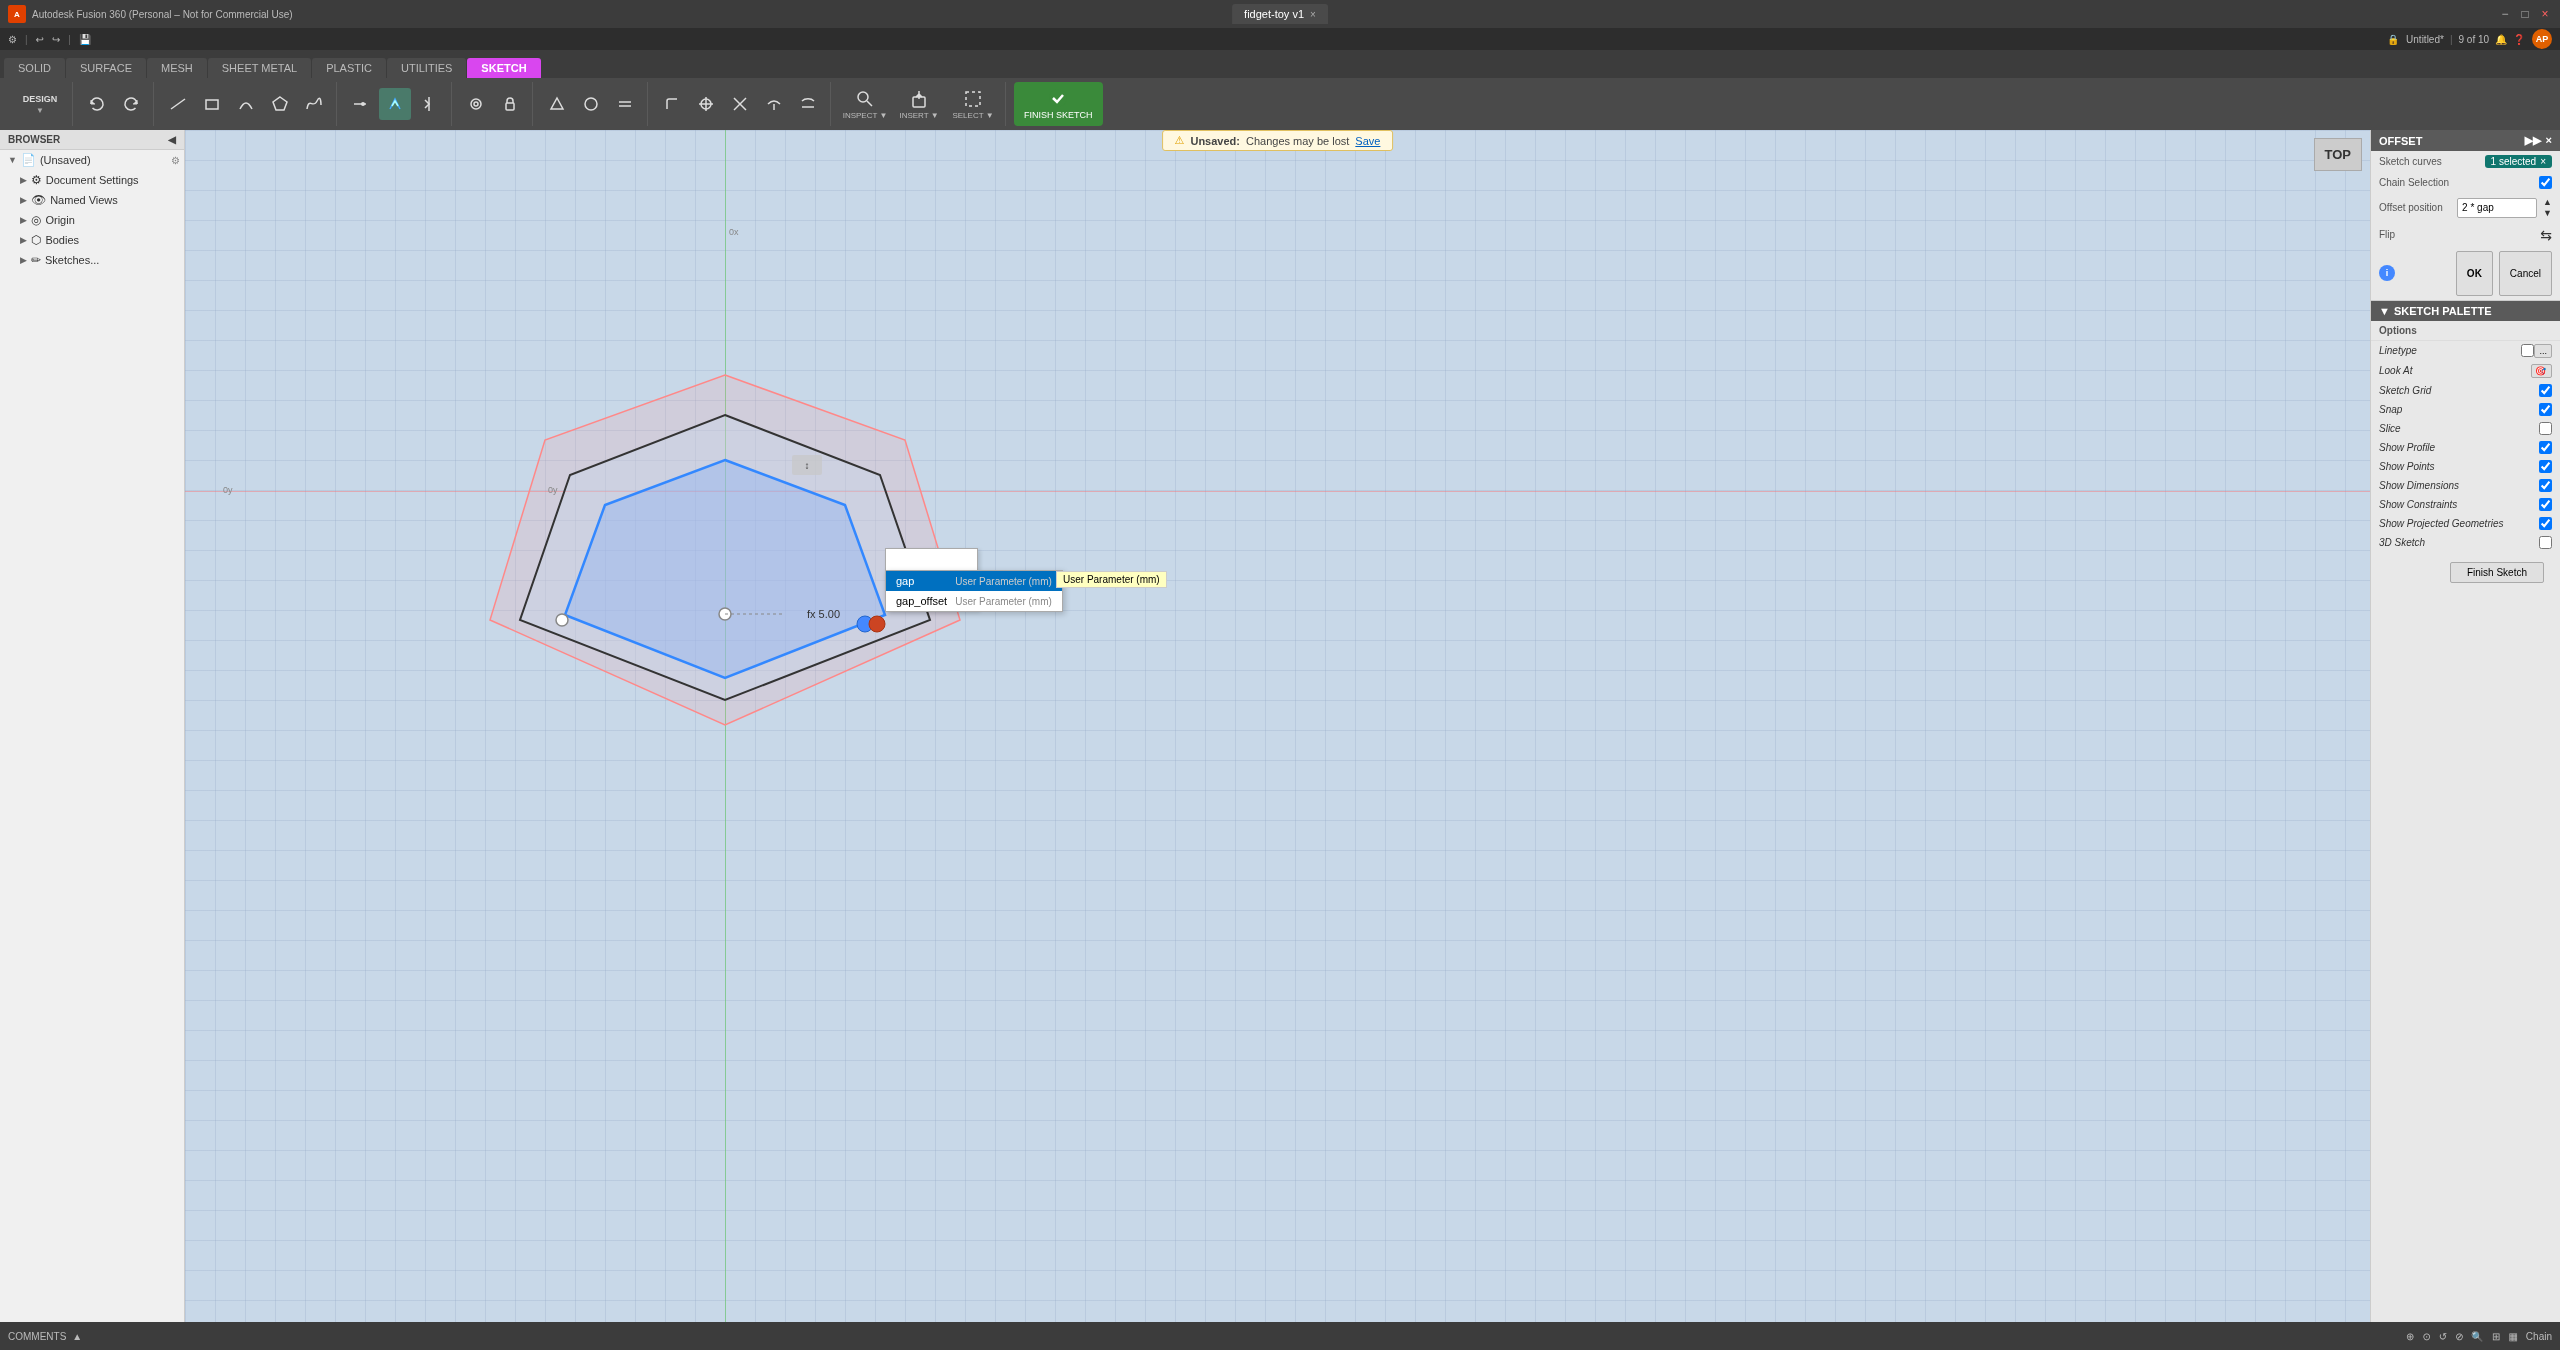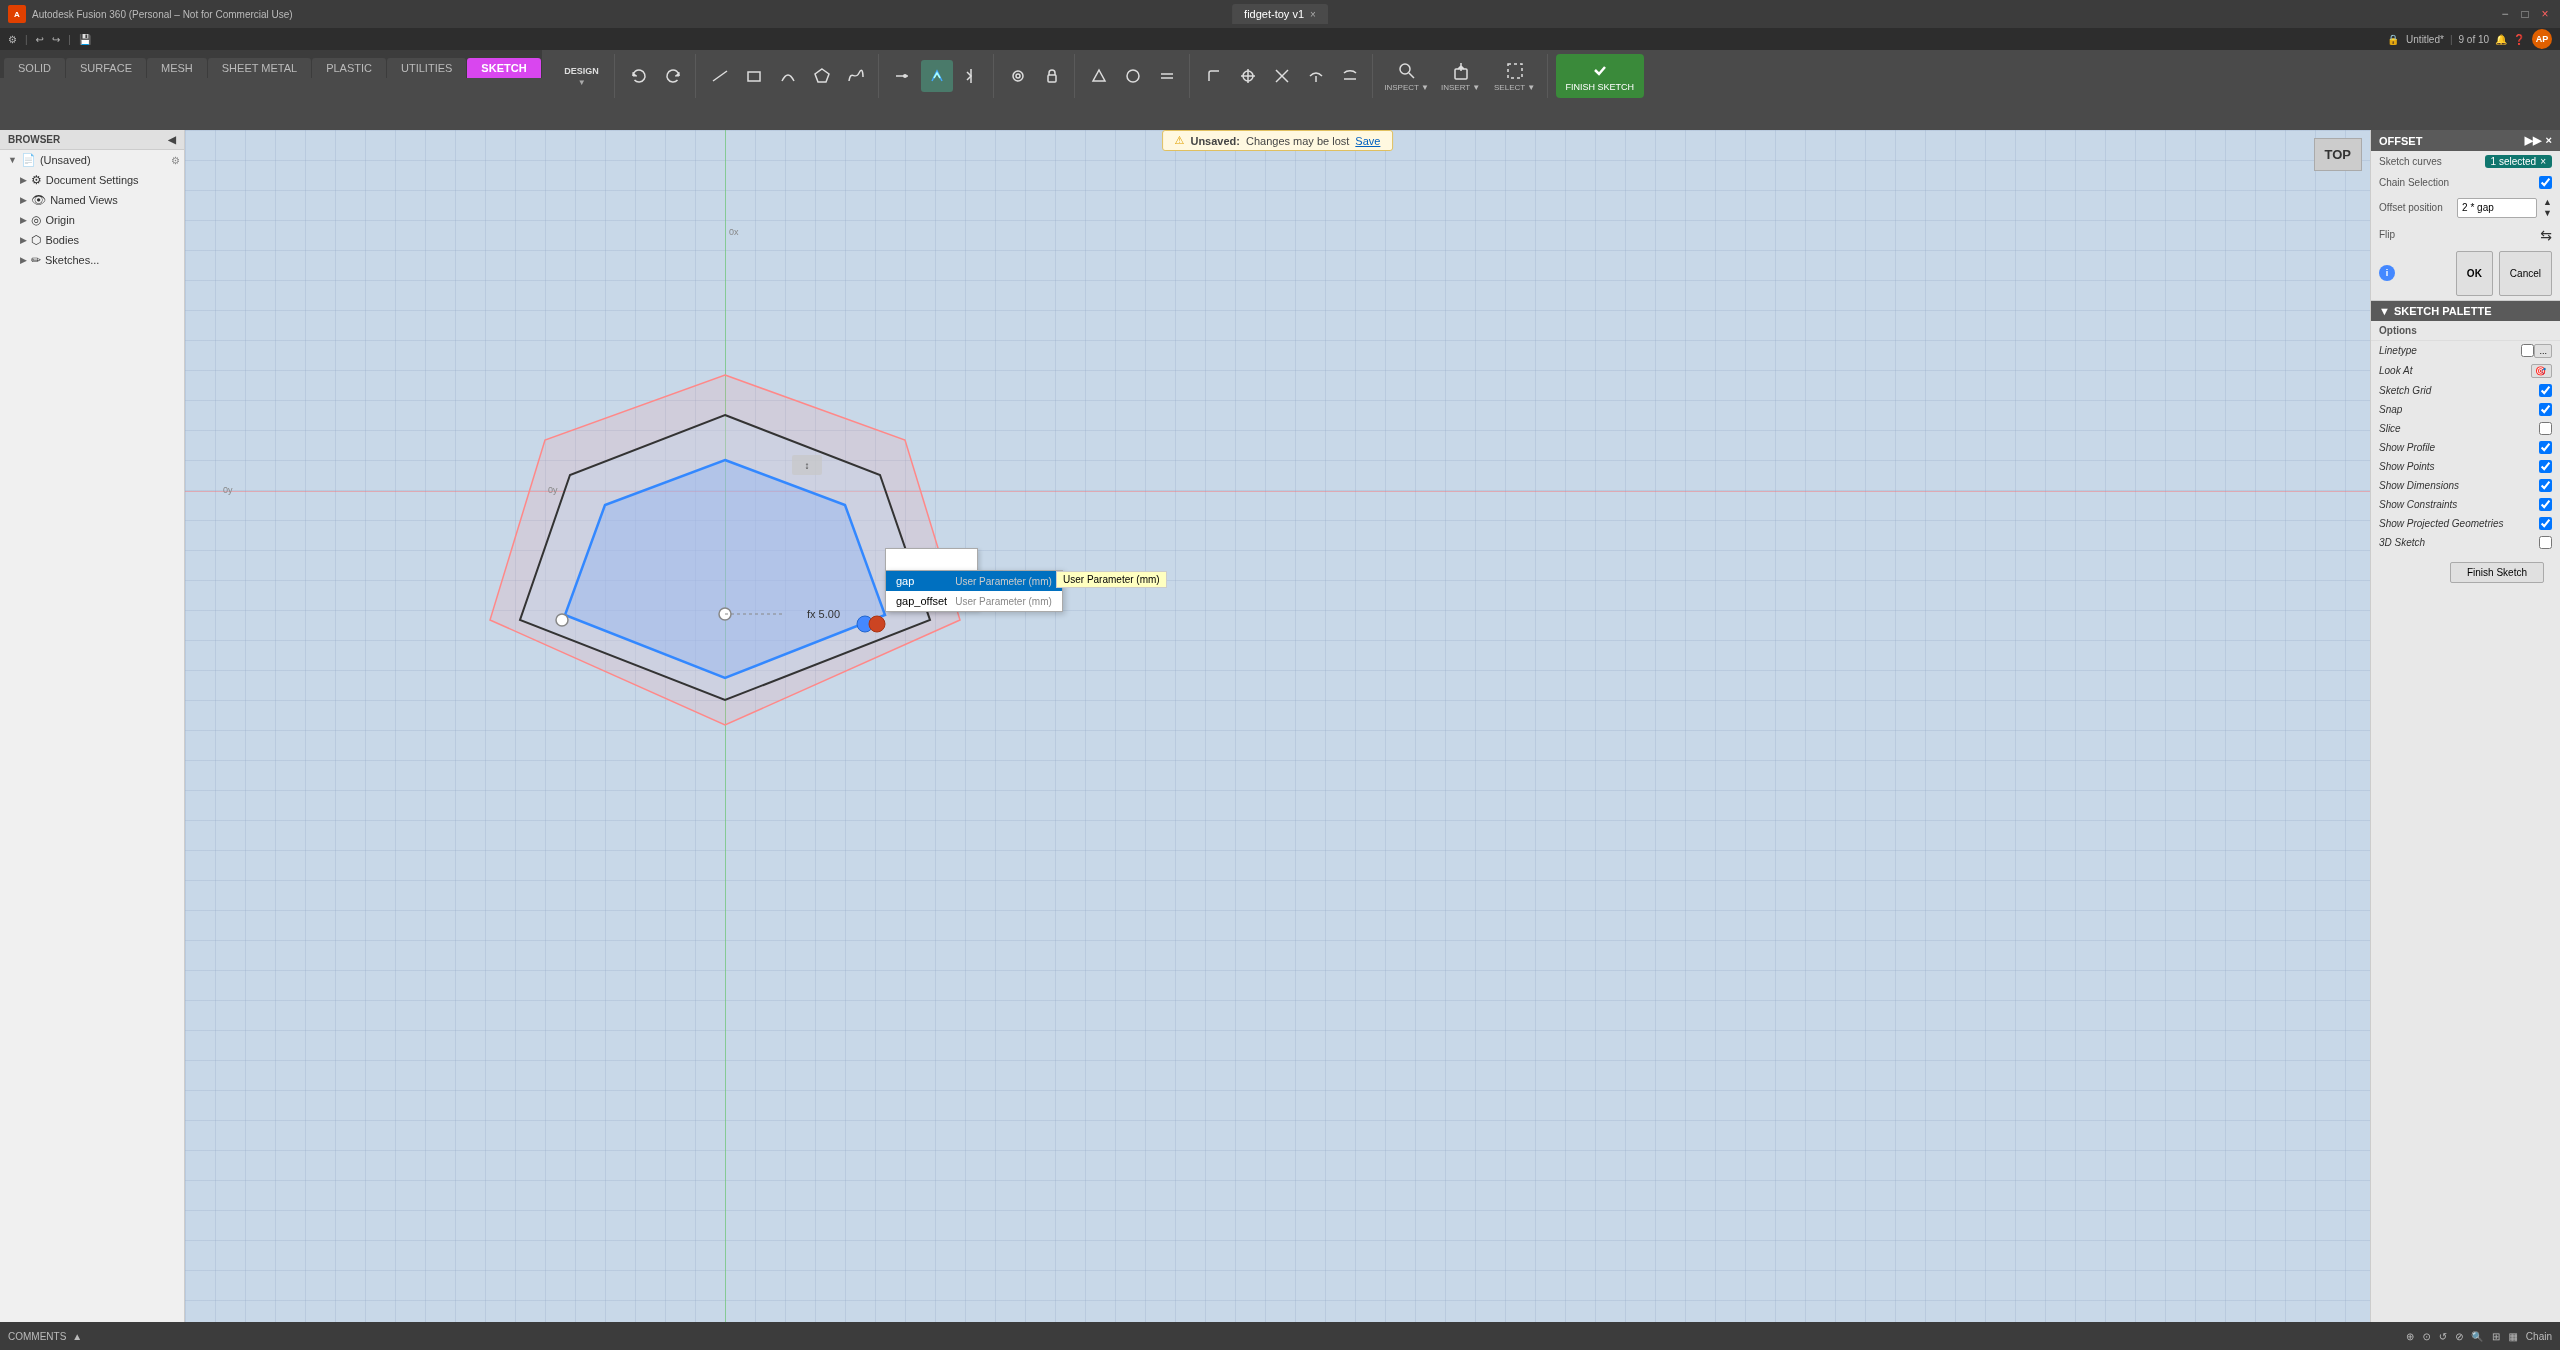--- a/index.html
+++ b/index.html
@@ -102,21 +102,21 @@
       padding: 0 8px;
     }
 
     
     #toolbar-area {
       position: absolute;
       top: 50px; left: 0; right: 0;
       height: 80px;
       background: #4a4a4a;
       display: flex;
-      flex-direction: row;
+      flex-direction: column;
       z-index: 90;
     }
 
     
     #tab-strip {
       height: 28px;
       background: #3c3c3c;
       display: flex;
       align-items: flex-end;
       padding-left: 4px;

